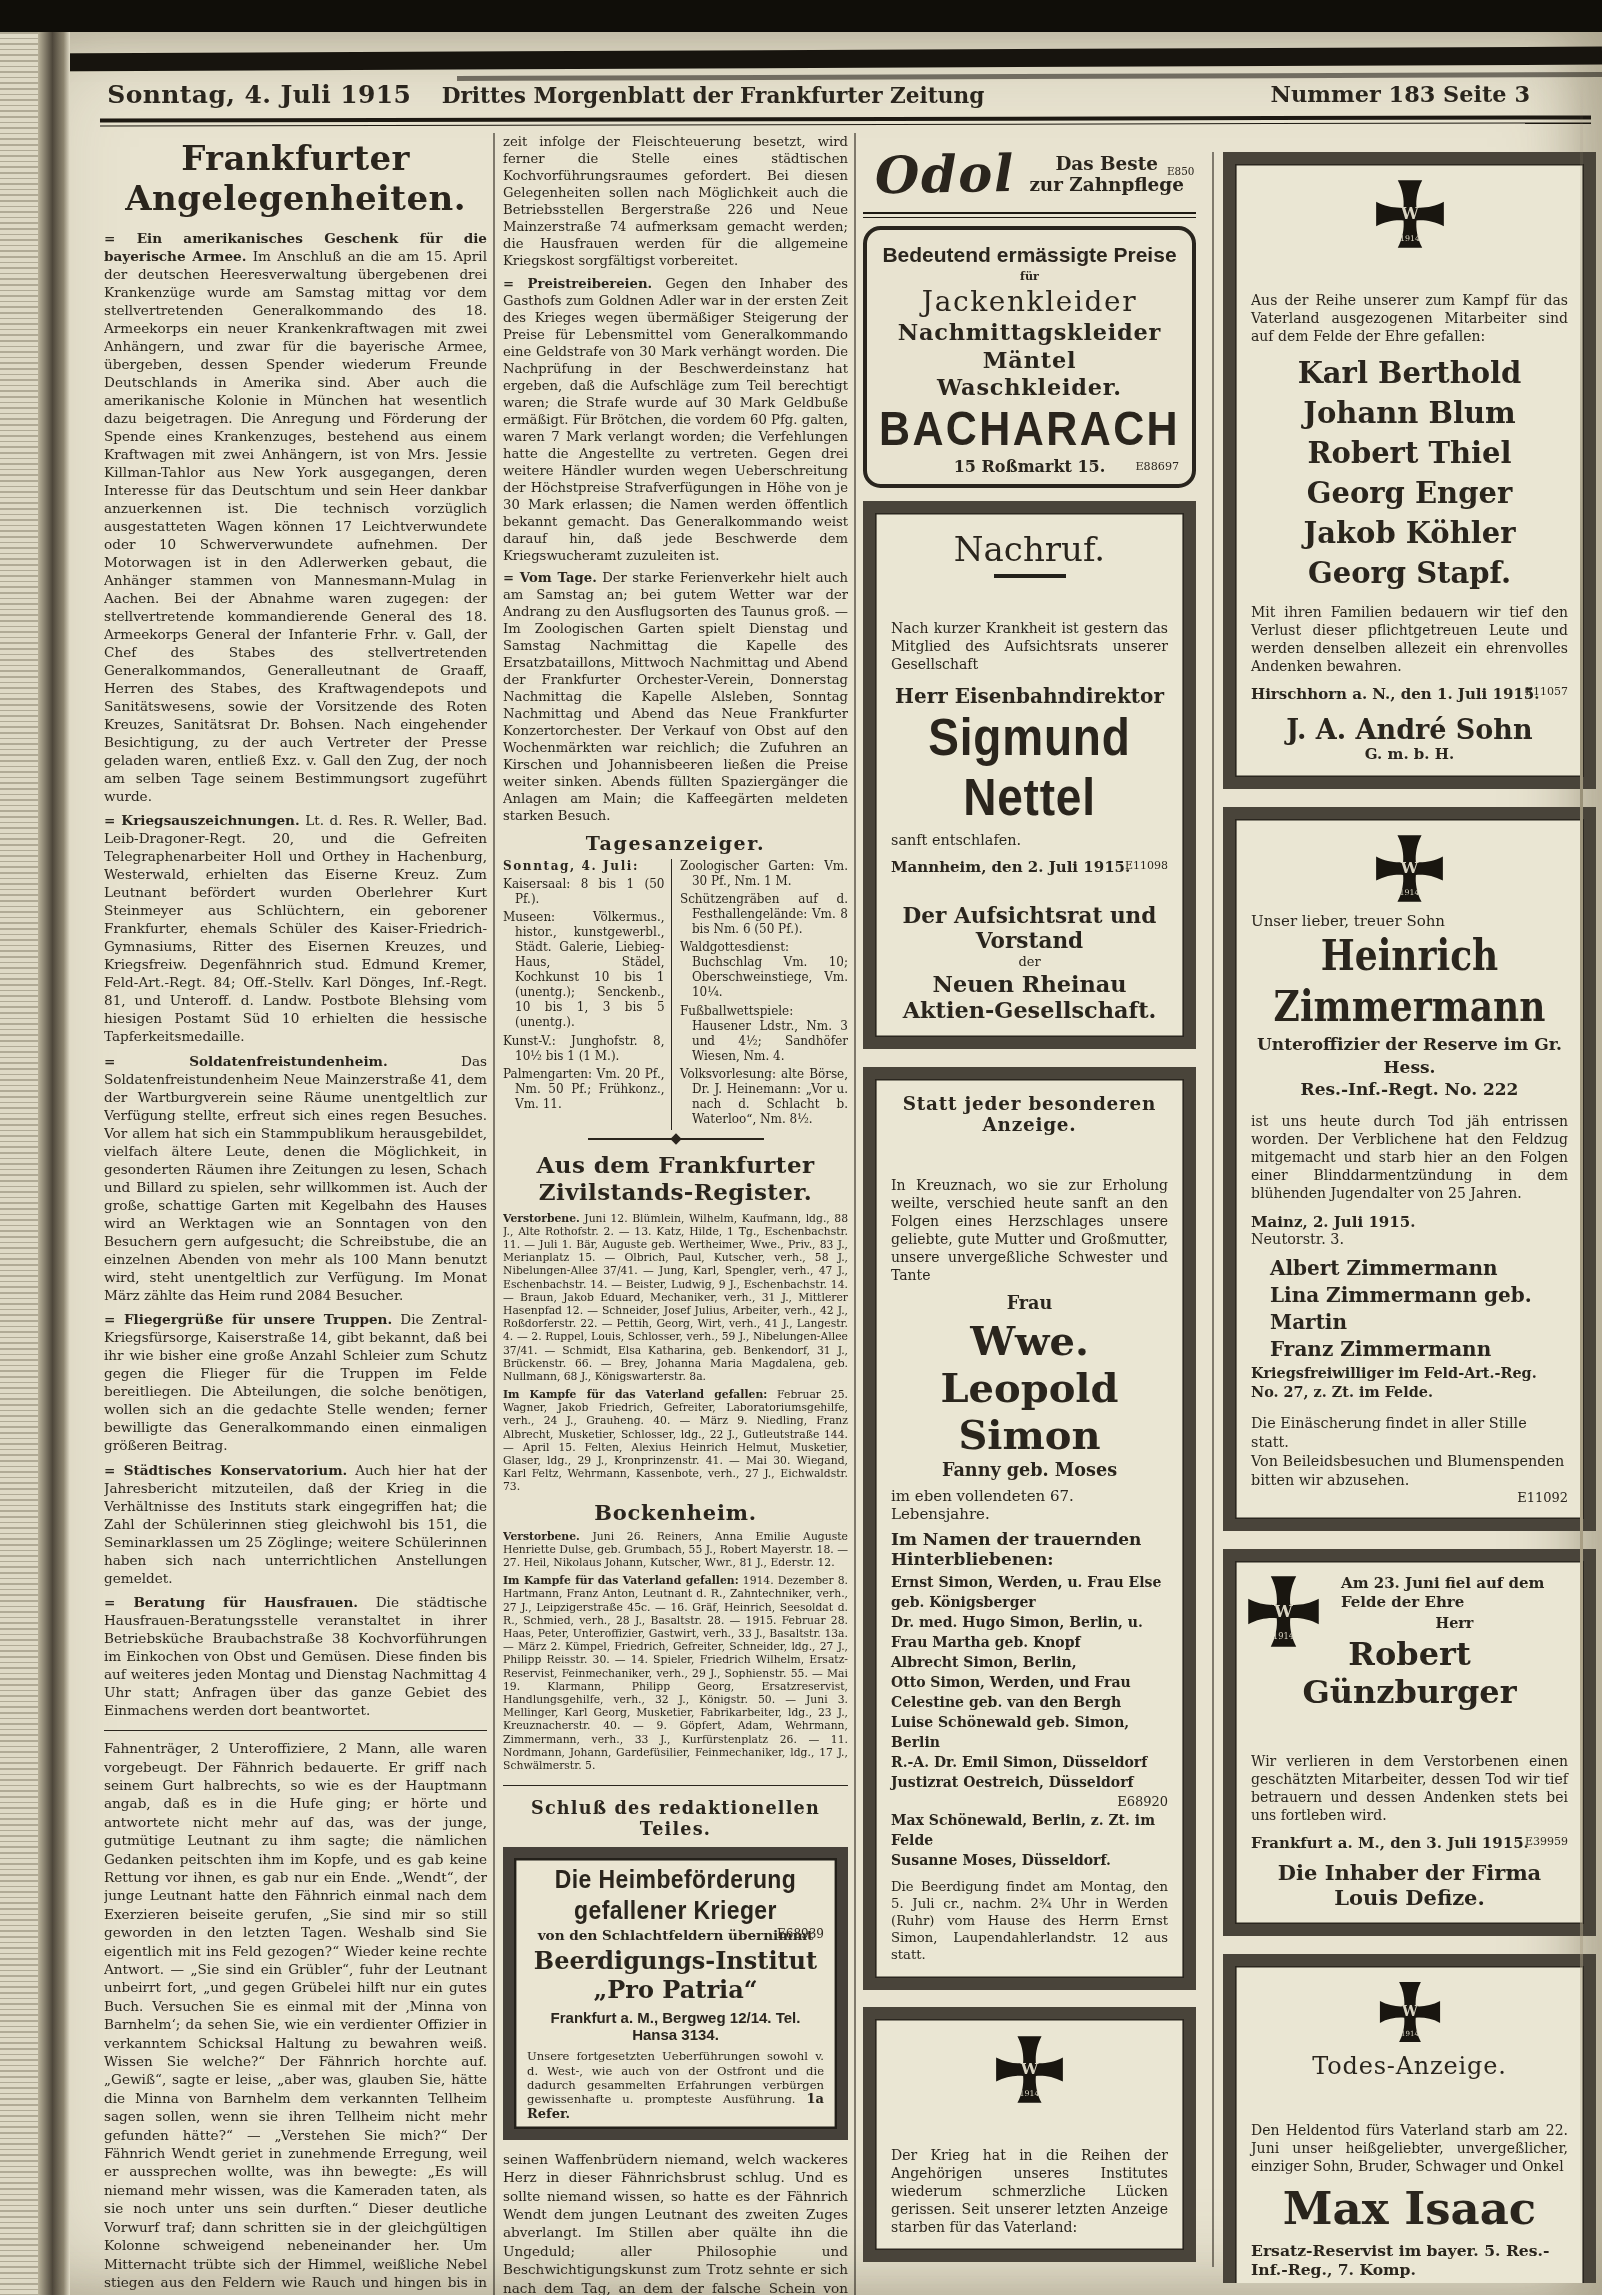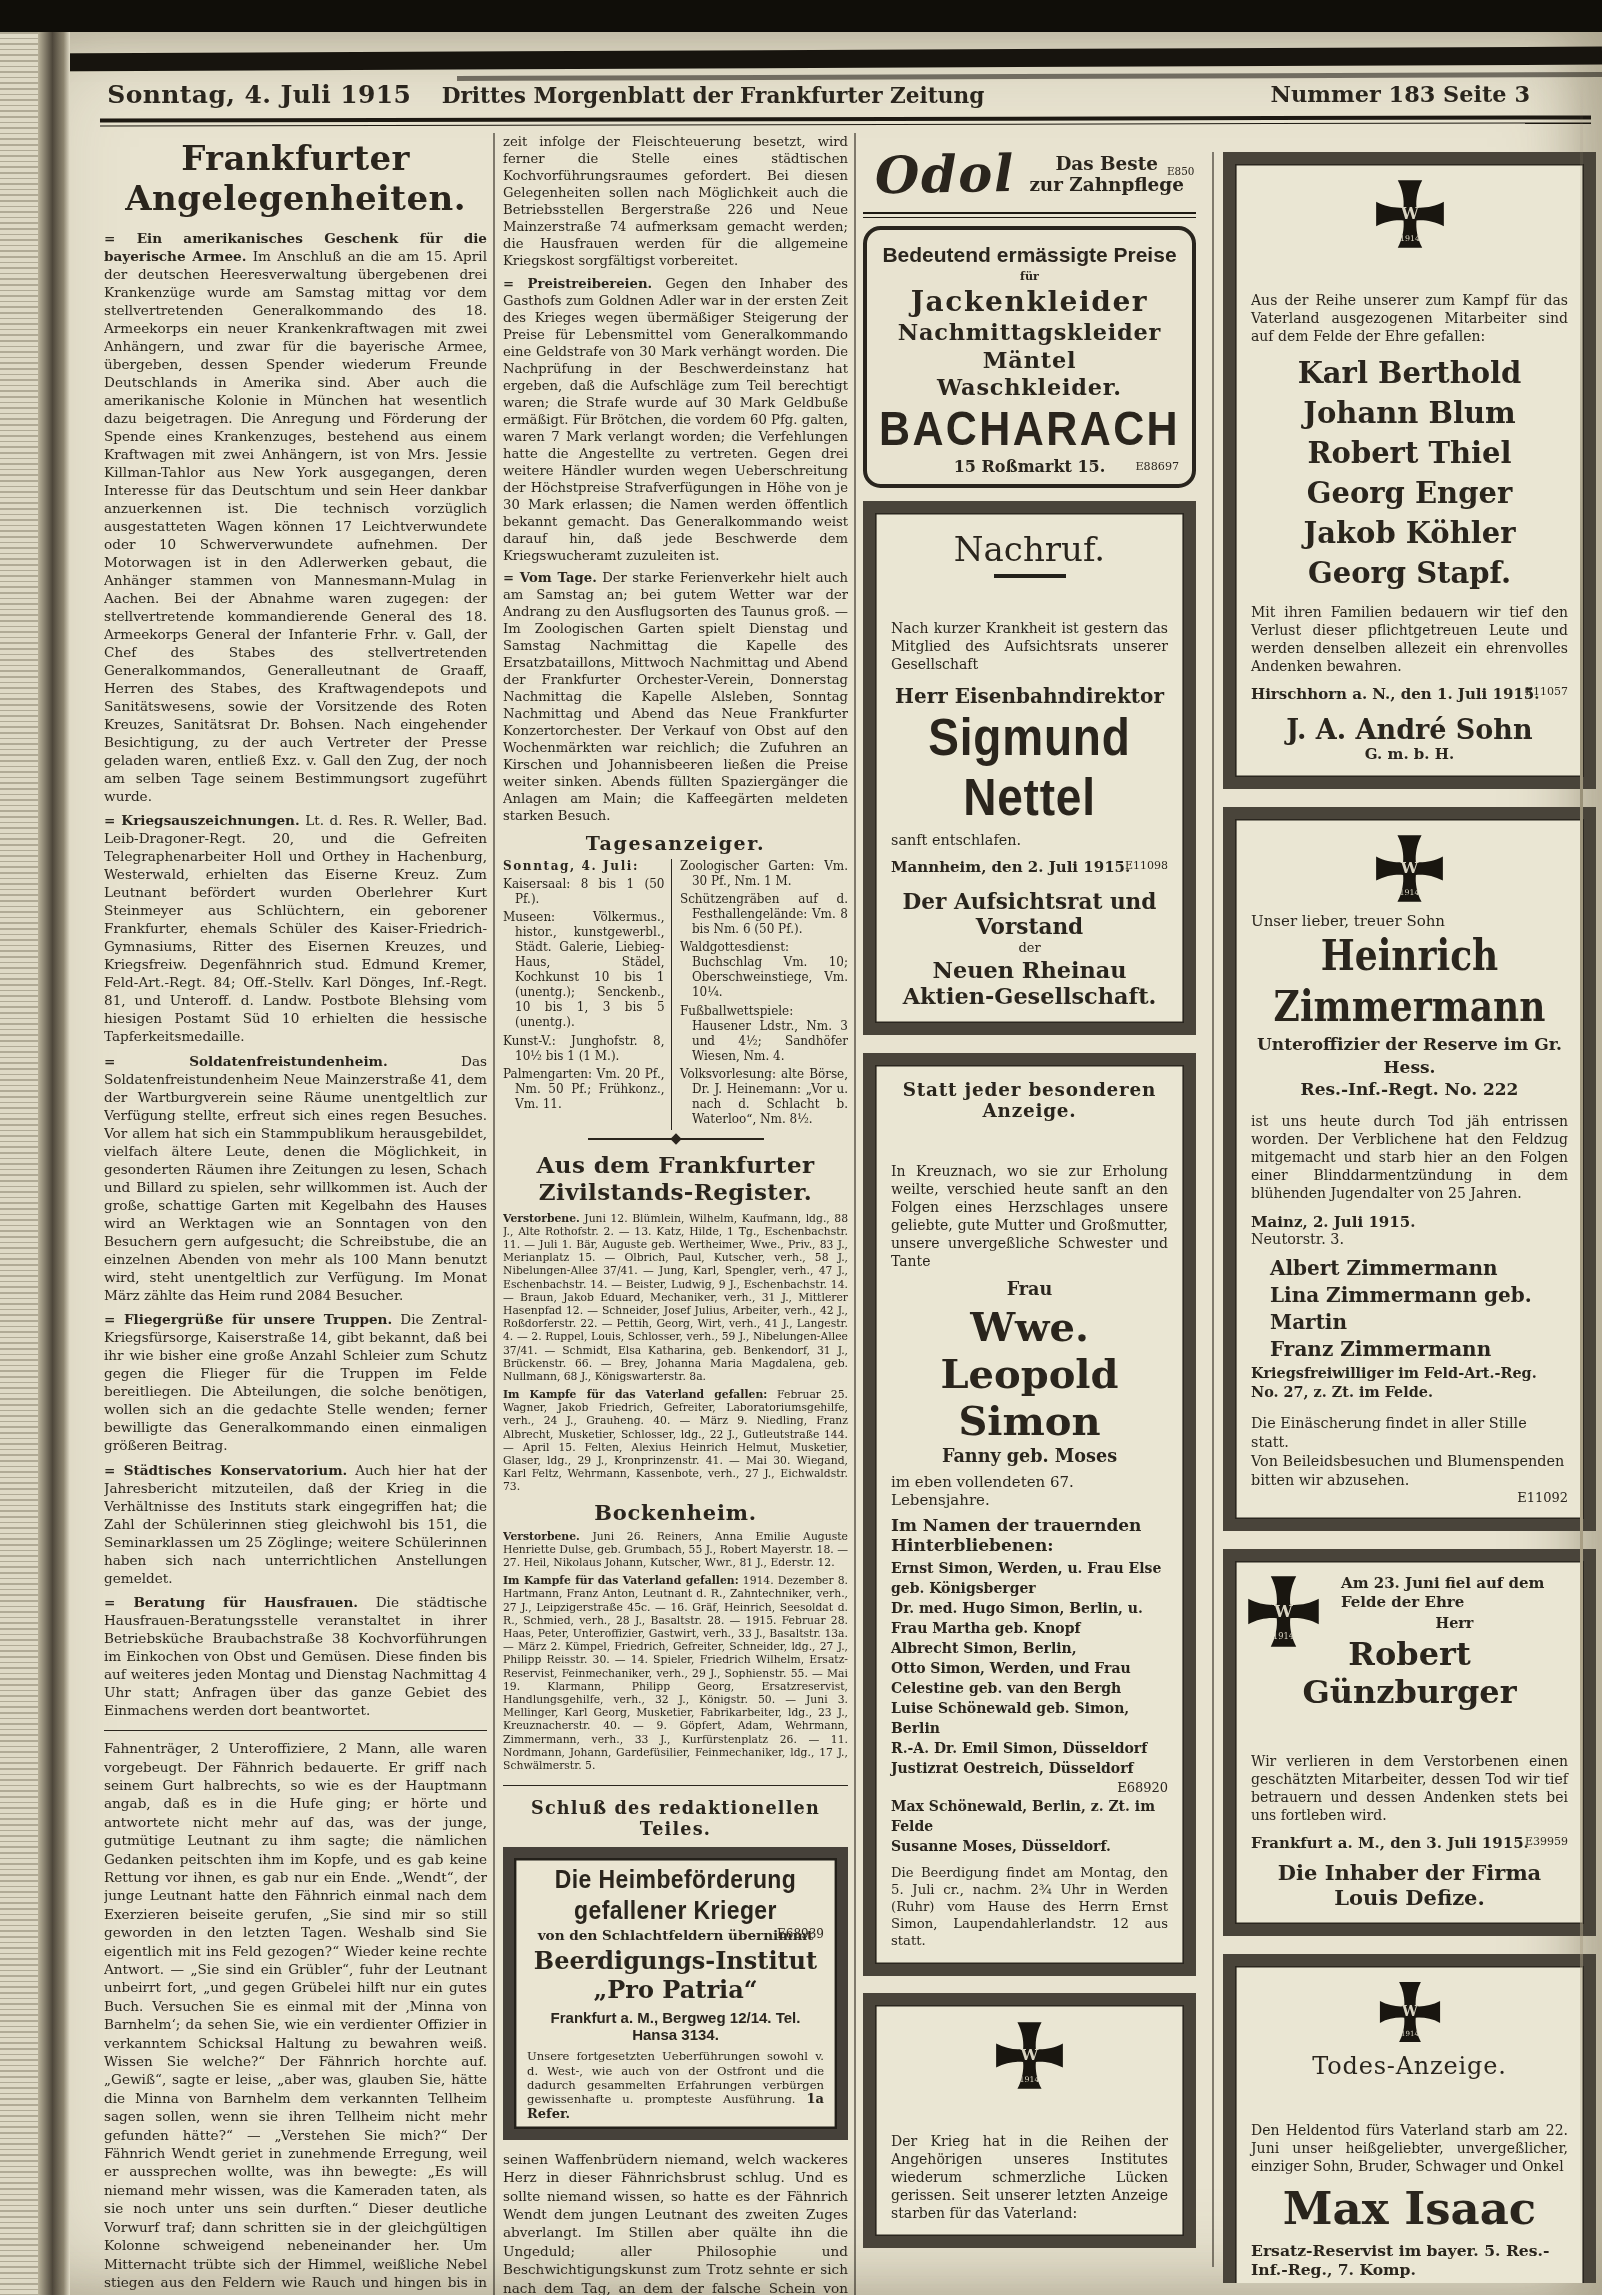--- a/index.html
+++ b/index.html
@@ -63,38 +63,38 @@
 
   .odol{position:relative;padding:11.2px 0 6.4px;display:flex;justify-content:center;align-items:center;gap:14.4px;}
   .odol-brand{font-size:51px;font-weight:bold;font-style:italic;letter-spacing:1.6px;transform:rotate(-1deg);}
   .odol-tag{font-size:18.4px;font-weight:bold;line-height:21px;text-align:center;}
   .odol-code{position:absolute;right:1.6px;top:32px;font-size:10.4px;}
   .dblrule{border-top:2.4px solid #1d1912;border-bottom:1.2px solid #1d1912;height:3.2px;margin:1.6px 0 8px;}
 
   .bach{border:4px solid #29251e;border-radius:17.6px;text-align:center;padding:13px 8px 8px;margin-bottom:13px;}
   .bach .b1{font-family:"Liberation Sans",sans-serif;font-size:21px;font-weight:bold;}
   .bach .b2{font-size:11.2px;font-weight:bold;margin:1.6px 0;}
-  .bach .b3{font-size:28px;font-weight:bold;letter-spacing:1.6px;}
+  .bach .b3{font-size:28px;font-weight:normal;letter-spacing:1.6px;}
   .bach .b4,.bach .b5,.bach .b6{font-size:22.4px;font-weight:bold;letter-spacing:0.8px;margin-top:1.6px;}
   .bach .b7{font-family:"Liberation Sans",sans-serif;font-size:43px;font-weight:bold;letter-spacing:2.4px;transform:scaleY(1.1);margin-top:4.8px;}
   .bach .b8{font-size:16px;font-weight:bold;margin-top:3.2px;position:relative;}
   .bach .b8 .code{position:absolute;right:4.8px;top:2.4px;font-weight:normal;font-size:11.2px;}
 
   .obit{border:12px solid #49443a;background:#eae6d3;box-shadow:inset 0 0 0 1.6px #2a261f;padding:14.4px 16px;margin-bottom:17.6px;position:relative;}
   .cross{display:block;margin:0 auto 8px;}
   .ob-just{font-size:14px;line-height:18px;text-align:justify;margin-top:41px;}
   .ob-date{font-size:15px;font-weight:bold;margin-top:9.6px;position:relative;}
   .ob-date .code{position:absolute;right:0;top:0.8px;font-weight:normal;font-size:11px;}
 
   .nt-title{font-size:34px;text-align:center;margin:1.6px 0 4.8px;}
   .nt-dash{width:72px;height:4px;background:#23201a;margin:0 auto 13px;}
   .nt-pre{font-size:20px;font-weight:bold;text-align:center;margin:11.2px 0 1.6px;}
   .nt-name{font-family:"Liberation Sans",sans-serif;font-size:46px;font-weight:bold;text-align:center;transform:scaleY(1.12);margin:4.8px 0 11.2px;letter-spacing:0.8px;}
   .nt-soft{font-size:14.4px;margin-bottom:6.4px;}
-  .nt-sig1{font-size:21.6px;font-weight:bold;text-align:center;margin-top:13px;}
+  .nt-sig1{font-size:21.6px;font-weight:bold;text-align:center;margin-top:27px;}
   .nt-sig2{font-size:13px;text-align:center;margin:1.6px 0;}
   .nt-sig3{font-size:22.4px;font-weight:bold;text-align:center;}
 
   .si-head{font-size:18.4px;font-weight:bold;text-align:center;letter-spacing:0.8px;margin-bottom:6.4px;}
   .si-pre{font-size:17.6px;font-weight:bold;text-align:center;margin:8px 0 0;}
   .si-name{font-size:40px;font-weight:bold;text-align:center;margin:3.2px 0 1.6px;}
   .si-sub{font-size:17.6px;font-weight:bold;text-align:center;margin-bottom:6.4px;}
   .si-line{font-size:15px;margin:4.8px 0;}
   .si-datel{font-size:15px;font-weight:bold;margin:6.4px 0;}
   .si-mhead{font-size:17px;font-weight:bold;margin:6.4px 0 3.2px;}

